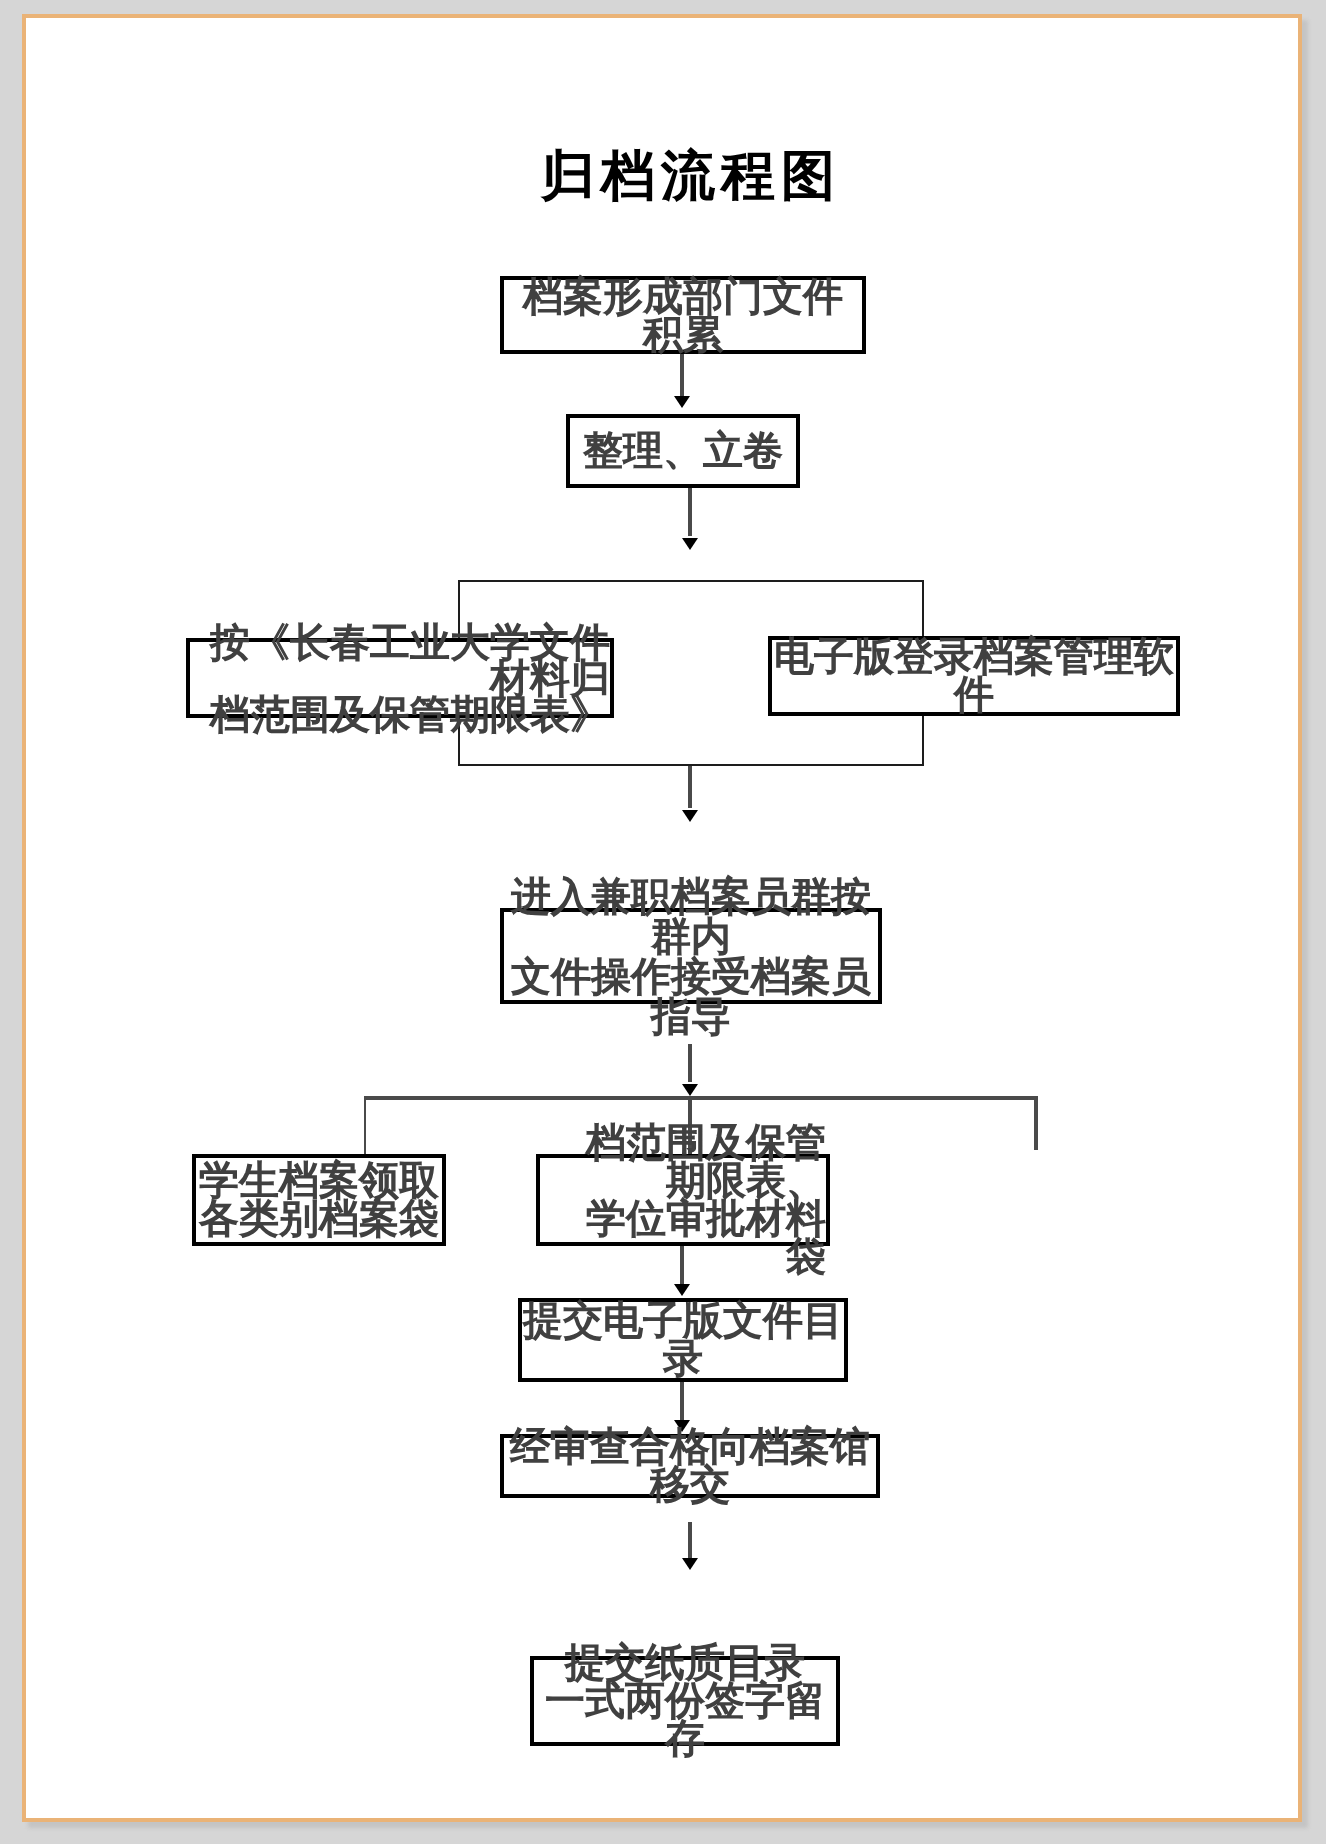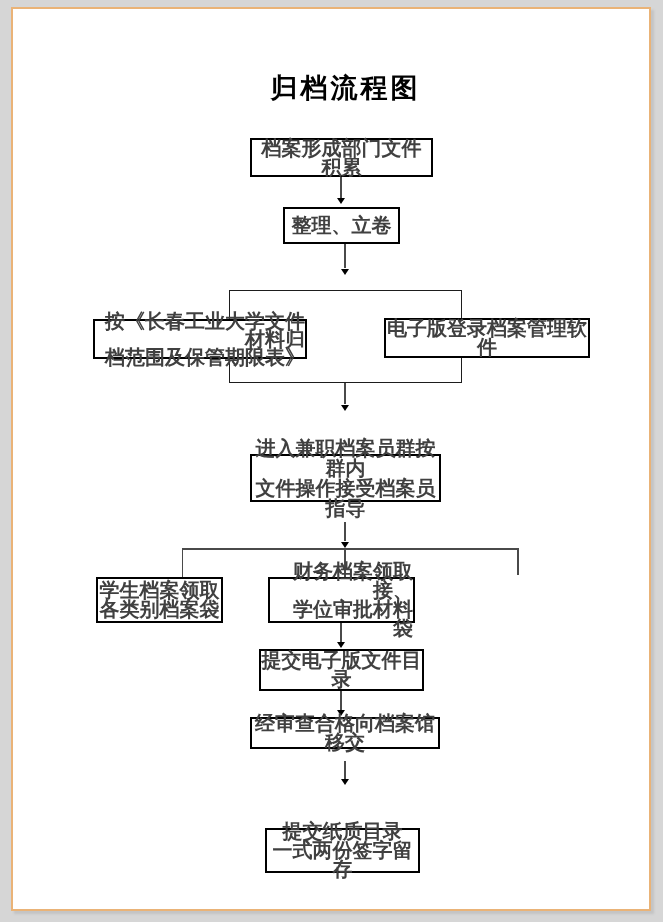--- a/index.html
+++ b/index.html
@@ -118,21 +118,21 @@
 
   <div class="vline" style="left:344px;top:522px;height:19px;"></div>
   <div class="arrowhead" style="left:340.5px;top:542px;"></div>
   <div class="hline" style="left:182px;top:548px;width:336px;"></div>
   <div class="vline" style="left:181.5px;top:548px;height:29px;"></div>
   <div class="vline" style="left:517px;top:548px;height:27px;"></div>
   <div class="vline" style="left:344px;top:548px;height:29px;"></div>
 
   <div class="node" style="left:96px;top:577px;width:127px;height:46px;">学生档案领取
 各类别档案袋</div>
-  <div class="node align-left" style="left:268px;top:577px;width:147px;height:46px;">财务档案领取接、
+  <div class="node align-left" style="left:268px;top:577px;width:147px;height:46px;">档范围及保管期限表、
 学位审批材料袋</div>
 
   <div class="vline" style="left:340px;top:623px;height:19px;"></div>
   <div class="arrowhead" style="left:336.5px;top:642px;"></div>
 
   <div class="node" style="left:259px;top:649px;width:165px;height:42px;">提交电子版文件目录</div>
 
   <div class="vline" style="left:340px;top:691px;height:19px;"></div>
   <div class="arrowhead" style="left:336.5px;top:710px;"></div>
 

